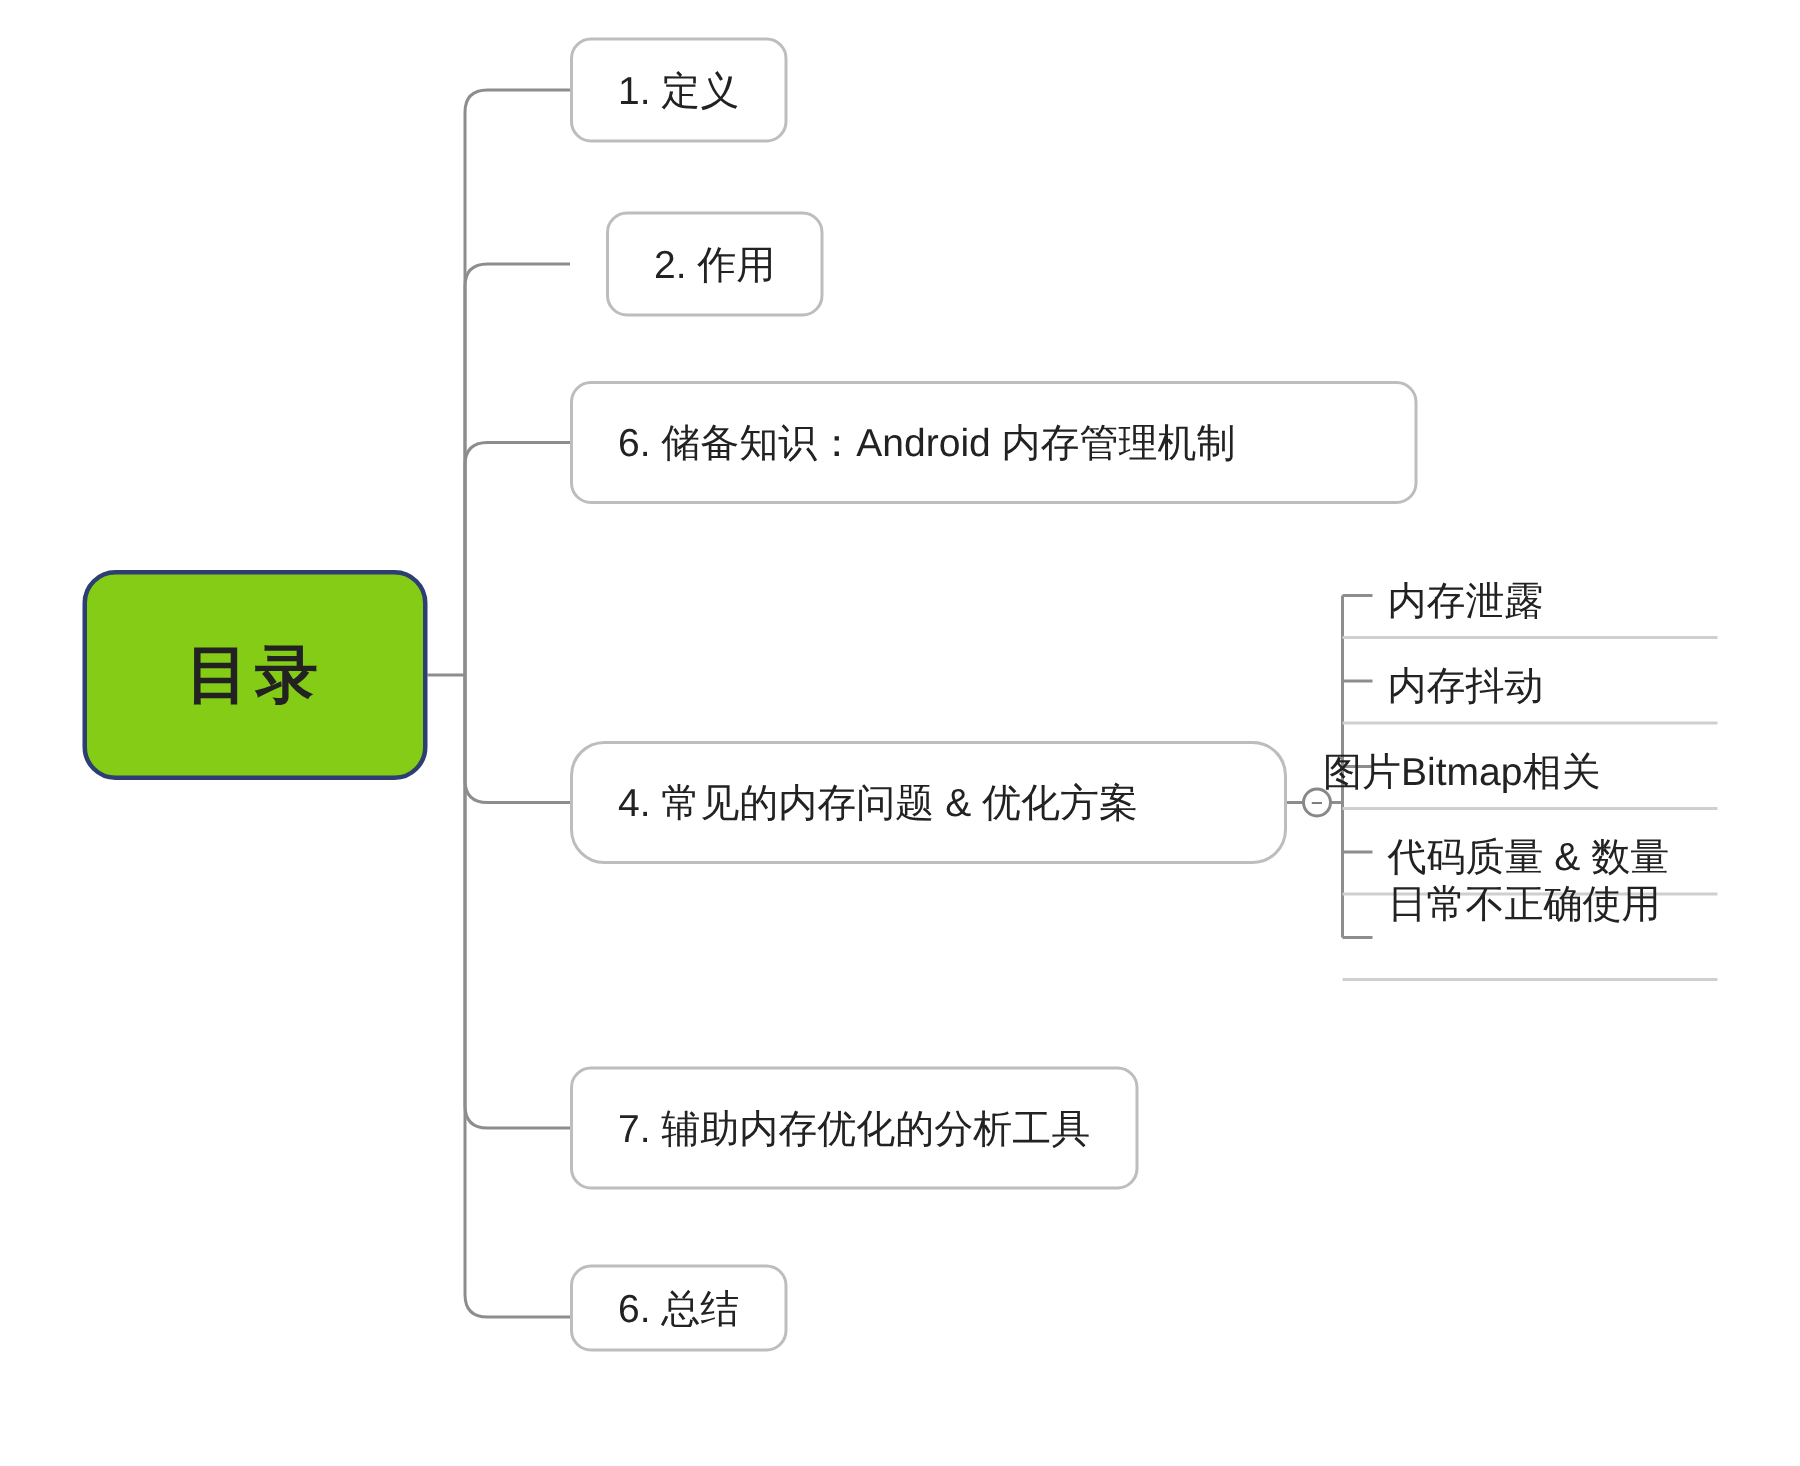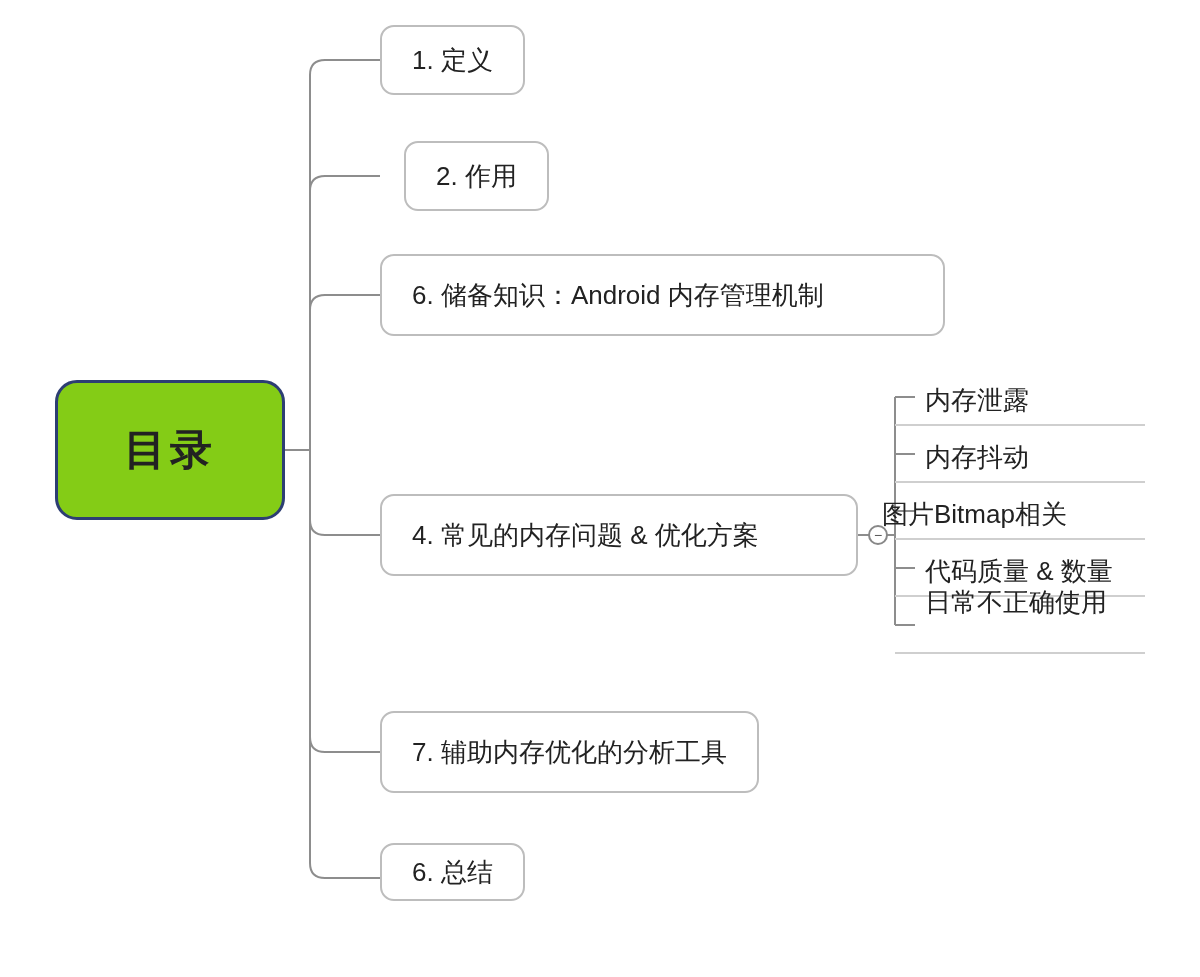--- a/index.html
+++ b/index.html
@@ -112,21 +112,21 @@
 </div>
 
 <div class="node" style="left:380px; top:141px; height:70px;margin-left:24px;">
   <span>2. 作用</span>
 </div>
 
 <div class="node" style="left:380px; top:254px; height:82px; width:565px;">
   <span>6. 储备知识：Android 内存管理机制</span>
 </div>
 
-<div class="node" style="left:380px; top:494px; height:82px; width:478px;">
+<div class="node" style="left:380px; top:494px; height:82px; width:478px;border-radius:23px;">
   <span>4. 常见的内存问题 &amp; 优化方案</span>
 </div>
 
 <div class="node" style="left:380px; top:711px; height:82px;">
   <span>7. 辅助内存优化的分析工具</span>
 </div>
 
 <div class="node" style="left:380px; top:843px; height:58px;">
   <span>6. 总结</span>
 </div>

